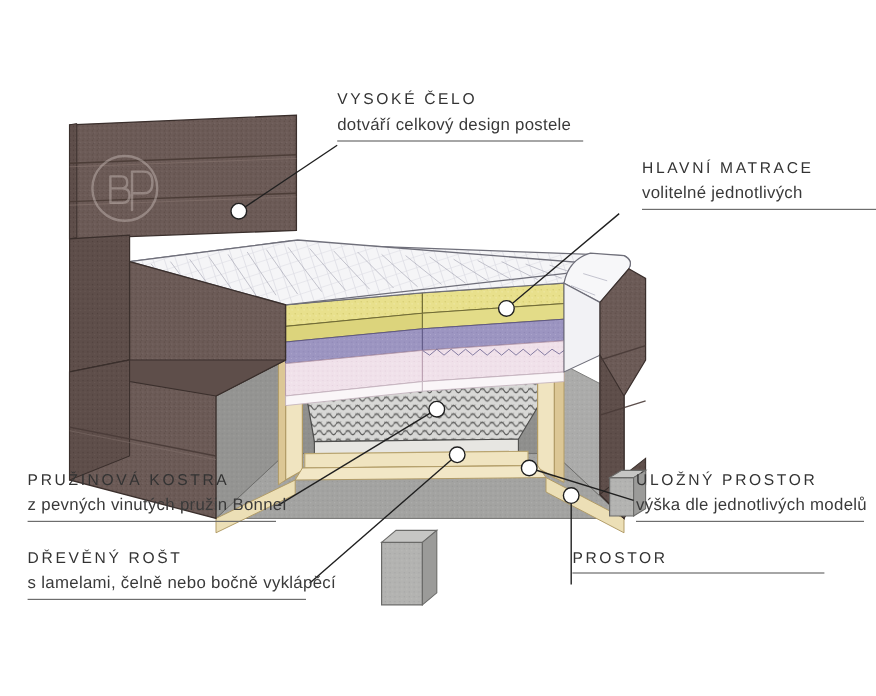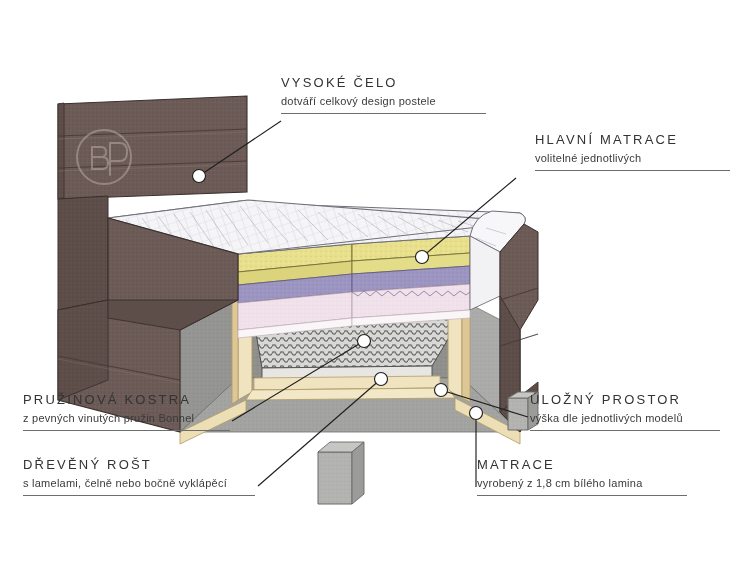--- a/index.html
+++ b/index.html
@@ -18,21 +18,21 @@
   .annot .title{
     font-size:13px;
     font-weight:300;
     letter-spacing:2.2px;
     color:#333;
     white-space:nowrap;
     line-height:1.1;
     font-family:"Liberation Sans", sans-serif;
   }
   .annot .sub{
-    font-size:11px;
+    font-size:14px;
     font-weight:400;
     letter-spacing:.25px;
     color:#3a3a3a;
     white-space:nowrap;
     margin-top:5px;
     line-height:1.2;
   }
   .annot .rule{
     height:1px;background:#6d6d6d;margin-top:5px;
   }
@@ -308,18 +308,17 @@
     <div class="rule"></div>
   </div>
 
   <div class="annot" id="a-storage">
     <div class="title">ÚLOŽNÝ PROSTOR</div>
     <div class="sub">výška dle jednotlivých modelů</div>
     <div class="rule"></div>
   </div>
 
   <div class="annot" id="a-corpus">
-    <div class="title">MATRACE</div>
-    <div class="sub">vyrobený z 1,8 cm bílého lamina</div>
+    <div class="title">PROSTOR</div>
     <div class="rule"></div>
   </div>
 
 </div>
 
 </body></html>

